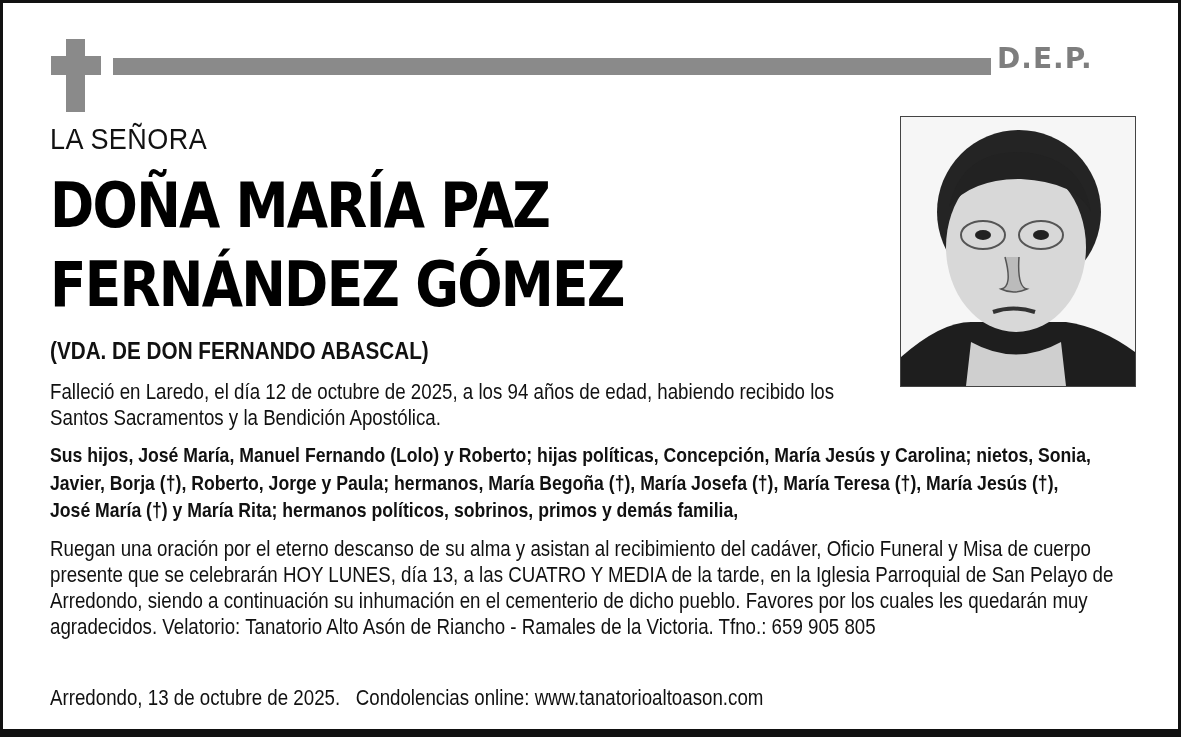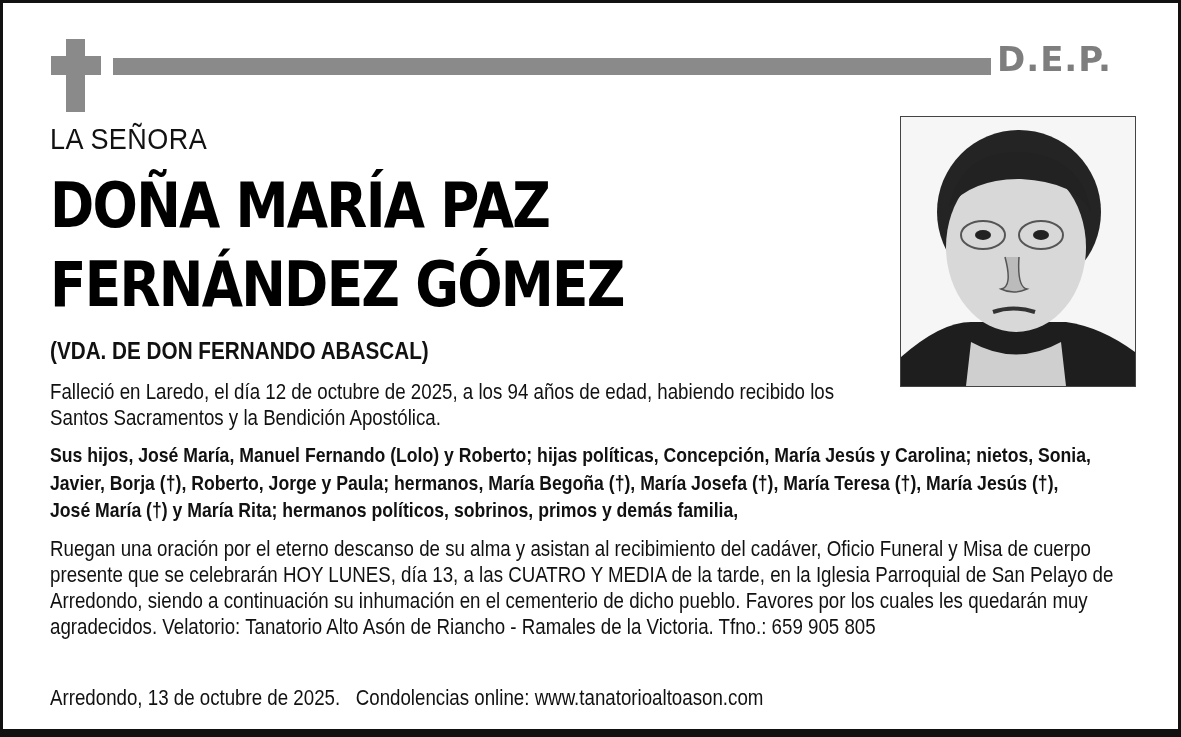--- a/index.html
+++ b/index.html
@@ -9,21 +9,21 @@
       box-sizing: border-box;
       border-left: 3px solid #111; border-top: 3px solid #111; border-right: 3px solid #111;
       border-bottom: 8px solid #111;
       background: #fff;
     }
     .cross-v { position: absolute; left: 63px; top: 36px; width: 19px; height: 73px; background: #8a8a8a; }
     .cross-h { position: absolute; left: 48px; top: 53px; width: 50px; height: 19px; background: #8a8a8a; }
     .rule { position: absolute; left: 110px; top: 55px; width: 878px; height: 17px; background: #8a8a8a; }
     .dep {
       position: absolute; left: 994px; top: 34px;
-      font-family: "DejaVu Sans", sans-serif; font-weight: bold; font-size: 34px;
+      font-family: "DejaVu Sans", sans-serif; font-weight: bold; font-size: 28px;
       color: #7e7e7e; letter-spacing: 1px; line-height: 44px;
     }
     .txt { position: absolute; left: 47px; font-family: "Liberation Sans", sans-serif; color: #111; white-space: nowrap; }
     .intro { top: 117px; font-size: 30px; line-height: 38px; transform: scaleX(0.9); transform-origin: left; letter-spacing: 0.5px; }
     .name {
       font-family: "DejaVu Sans", sans-serif; font-weight: bold; font-size: 62px; line-height: 66px;
       letter-spacing: -2px; transform: scaleX(0.86); transform-origin: left; color: #000;
     }
     .name1 { top: 170px; }
     .name2 { top: 249px; }

